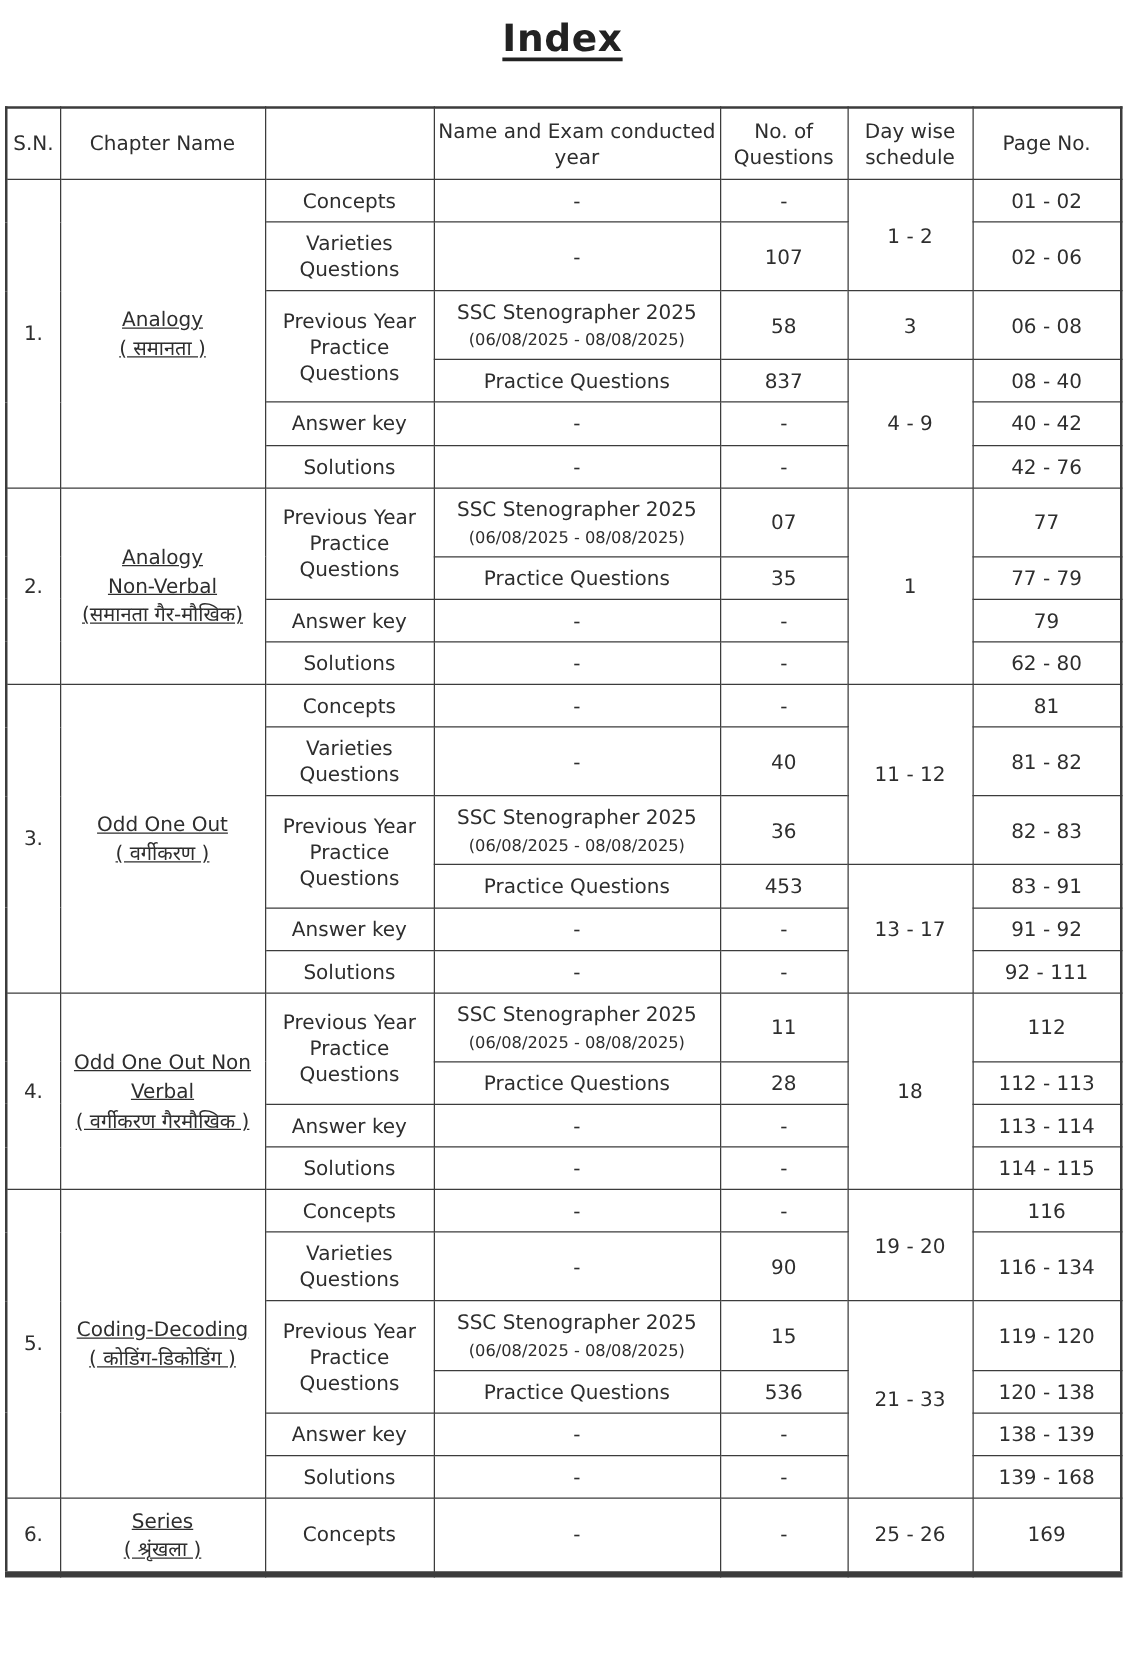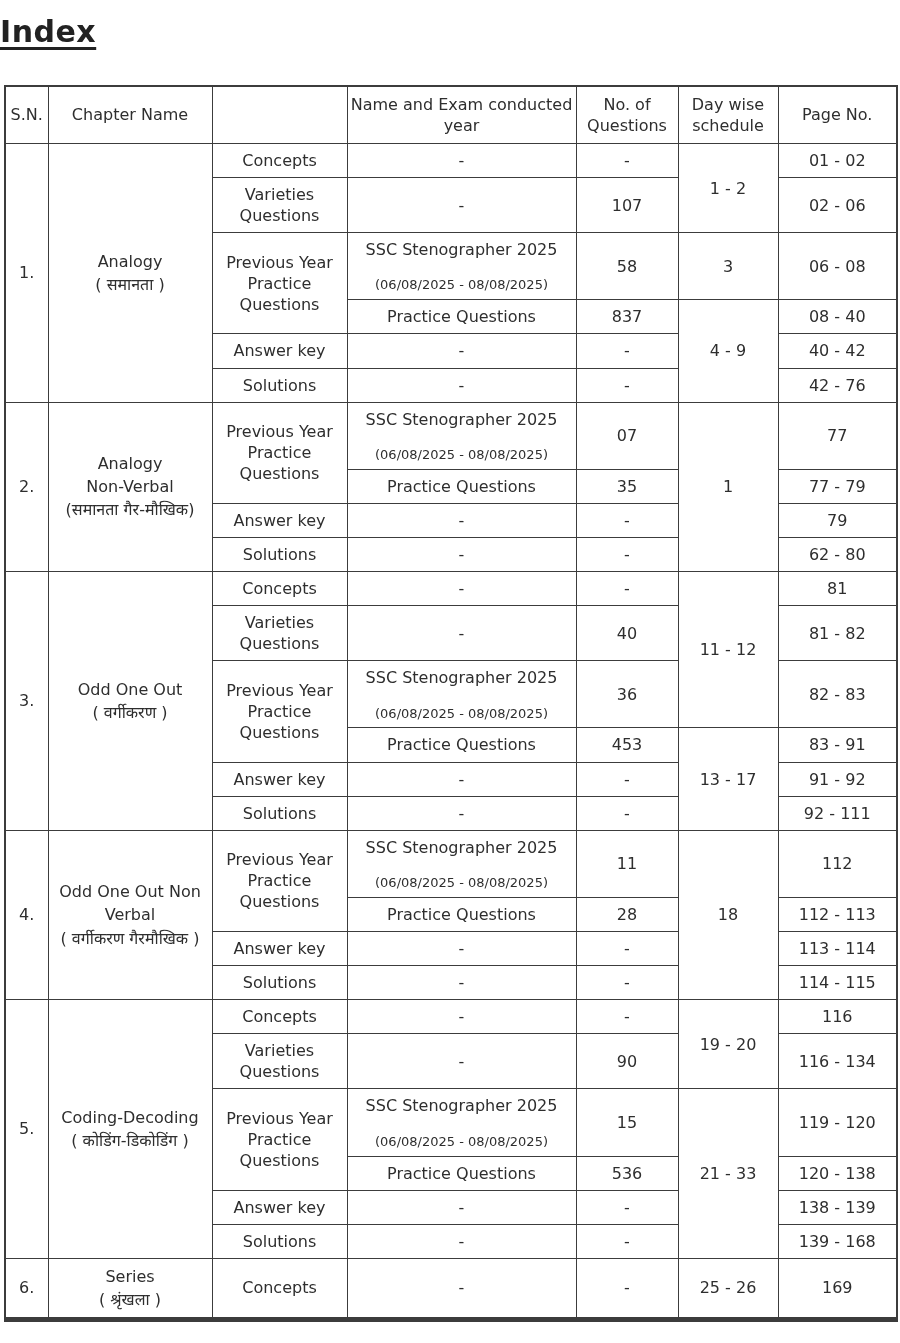--- a/index.html
+++ b/index.html
@@ -7,20 +7,21 @@
     position: relative;
     width: 900px;
     height: 1343px;
     background: #ffffff;
     font-family: "DejaVu Sans", "Liberation Sans", sans-serif;
     color: #2e2e2e;
     overflow: hidden;
     box-sizing: border-box;
   }
   .title {
+    text-align: center;
     font-size: 30px;
     font-weight: bold;
     text-decoration: underline;
     text-decoration-thickness: 2.5px;
     text-underline-offset: 5px;
     letter-spacing: 0.5px;
     margin: 0;
     padding-top: 14px;
     color: #222;
   }
@@ -37,23 +38,23 @@
     text-align: center;
     vertical-align: middle;
     padding: 6px 4px;
     font-size: 16px;
     line-height: 1.32;
     font-weight: normal;
     overflow: hidden;
     word-wrap: break-word;
   }
   .index-table thead th { padding: 5px 3px; height: 46px; }
-  .exam-sub { font-size: 13px; line-height: 1.15; margin-top: 18px; }
+  .exam-sub { font-size: 13px; line-height: 1.15; margin-top: 6px; }
   td.sn { vertical-align: middle; }
-  td.chapter div { line-height: 1.45; }
+  td.chapter div { line-height: 1.45; text-decoration: underline; }
 </style>
 </head>
 <body>
 
 <div class="page">
   <div class="title">Index</div>
 
   <table class="index-table">
     <colgroup>
       <col style="width:43px">

